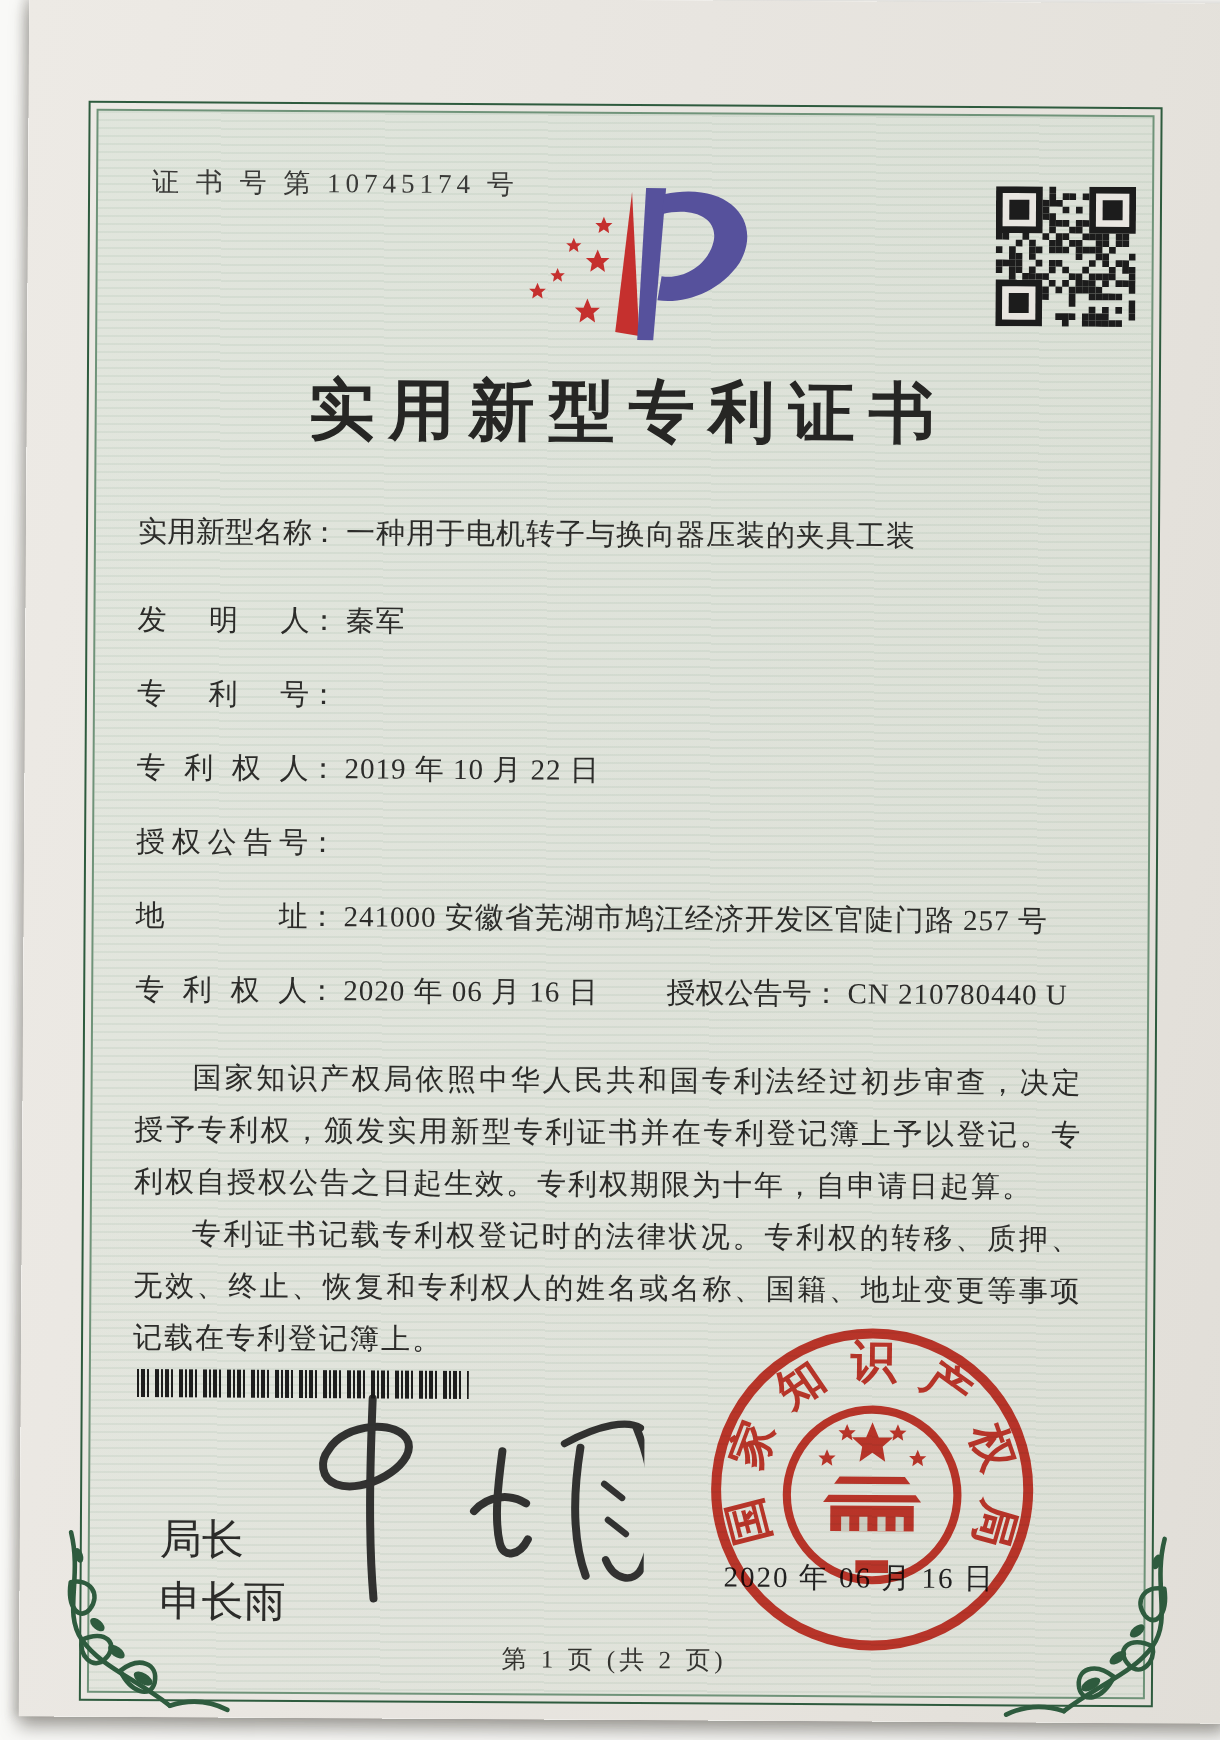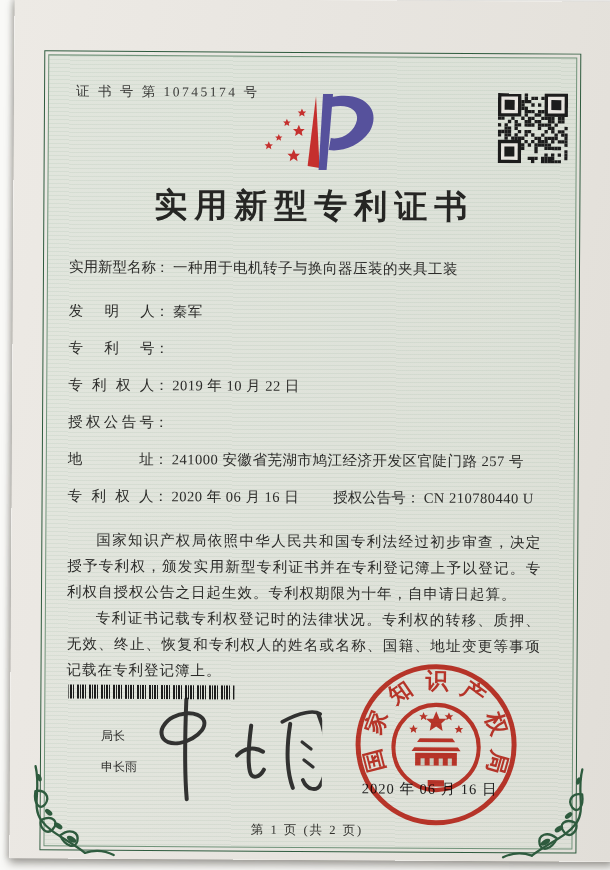--- a/index.html
+++ b/index.html
@@ -60,21 +60,21 @@
 
   #barcode{
     position:absolute;left:58px;top:686px;width:166px;height:14px;z-index:3;
     background:repeating-linear-gradient(90deg,
       #1d1d1d 0 1px, rgba(0,0,0,0) 1px 2px,
       #1d1d1d 2px 4px, rgba(0,0,0,0) 4px 5px,
       #1d1d1d 5px 6px, rgba(0,0,0,0) 6px 9px,
       #1d1d1d 9px 11px, rgba(0,0,0,0) 11px 12px);
   }
 
-  #signer{position:absolute;left:70px;top:722px;z-index:3;font-size:12px;color:#2c2c2a;line-height:31px;margin-left:21px;}
+  #signer{position:absolute;left:70px;top:756px;z-index:3;font-size:21px;color:#2c2c2a;line-height:31px;}
   #signature{position:absolute;left:132px;top:690px;width:180px;height:115px;z-index:5;}
 
   #seal{position:absolute;left:338px;top:656px;width:176px;height:176px;z-index:6;
         mix-blend-mode:multiply;opacity:.92;}
   #issue-date{position:absolute;left:352px;top:779px;z-index:5;font-size:14.5px;color:#222;letter-spacing:1px;}
 
   #footer{
     position:absolute;left:30px;top:822px;width:535px;z-index:3;
     text-align:center;font-size:12.5px;color:#33332f;letter-spacing:2px;
   }

